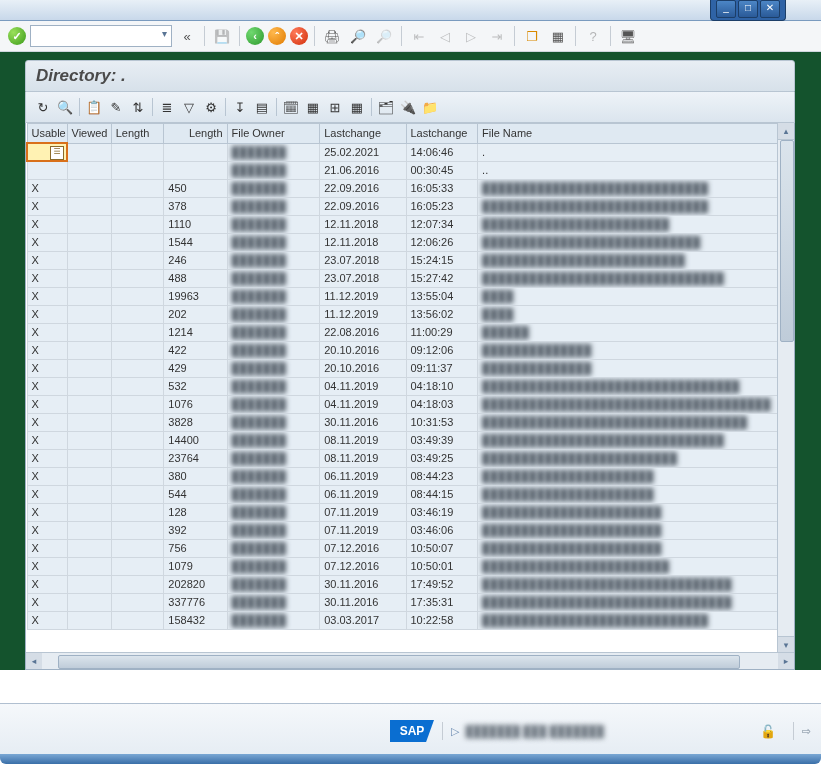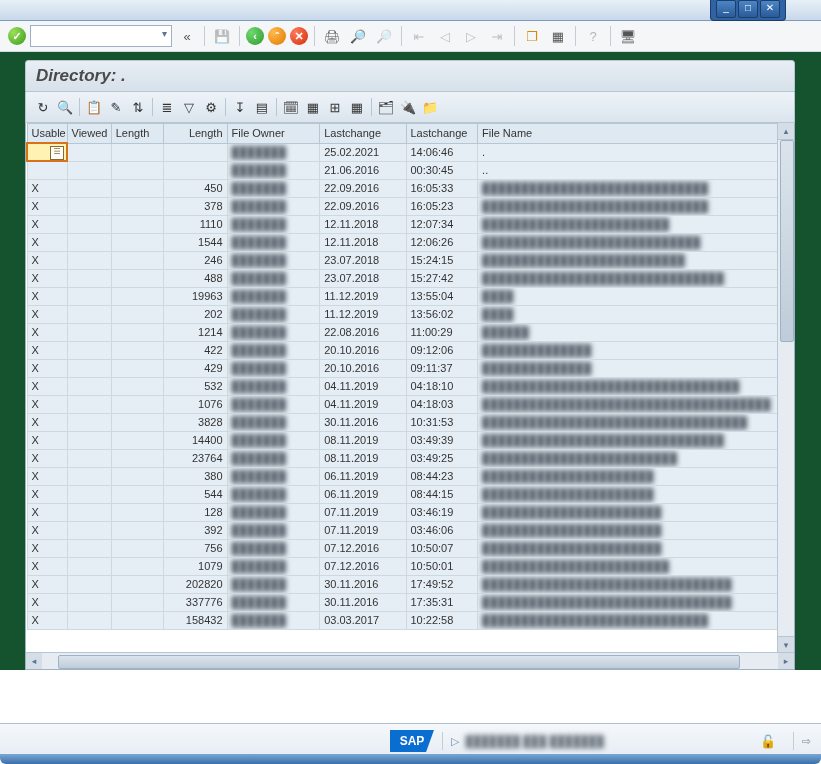--- a/index.html
+++ b/index.html
@@ -31,32 +31,32 @@
   
   .listbar{background:linear-gradient(#eef3f8,#dbe5ee);border:1px solid #b8c5d2;border-top:none;border-bottom:1px solid #b8c5d2;padding:4px 6px;display:flex;align-items:center;gap:0}
   .lb-btn{width:20px;height:20px;display:inline-flex;align-items:center;justify-content:center;font-size:13px;border:1px solid transparent;border-radius:2px}
   .lb-sep{width:1px;height:18px;background:#b8c5d2;margin:0 3px}
   
   .tbl-wrap{border:1px solid #9fb1c4;border-top:none;background:#fff;height:546px;overflow:hidden;position:relative}
   table{border-collapse:collapse;width:100%;table-layout:fixed;font-size:11px}
   thead th{background:#dfe9f2;border:1px solid #b8c5d2;padding:3px 4px;text-align:left;font-weight:normal;color:#333;height:18px;box-sizing:border-box;white-space:nowrap;overflow:hidden}
   tbody td{border:1px solid #cfd7df;padding:0 4px;height:18px;box-sizing:border-box;white-space:nowrap;overflow:hidden;background:#e6eef5}
   tbody tr:nth-child(1) td:nth-child(1){background:#fff2b3;border:2px solid #d9701a;position:relative}
-  .length{text-align:right}
+  .length{}
   .blur{color:transparent;text-shadow:0 0 5px rgba(80,90,100,.9)}
   .vscroll{position:absolute;right:0;top:0;width:16px;height:100%;background:#e6ecf2;border-left:1px solid #b8c5d2}
   .vscroll .up,.vscroll .dn{height:16px;background:#d5dde6;text-align:center;font-size:9px;color:#5a7595;line-height:16px;border-bottom:1px solid #b8c5d2}
   .vscroll .dn{position:absolute;bottom:16px;width:100%;border-top:1px solid #b8c5d2;border-bottom:none}
   .vscroll .thumb{position:absolute;top:17px;left:2px;width:12px;height:200px;background:linear-gradient(#dbe4ec,#bfccd9);border:1px solid #9fb1c4;border-radius:2px}
   .hscroll{position:absolute;left:0;bottom:0;height:16px;width:100%;background:#e6ecf2;border-top:1px solid #b8c5d2;display:flex;align-items:center}
   .hscroll .lf,.hscroll .rt{width:16px;height:16px;background:#d5dde6;text-align:center;font-size:9px;color:#5a7595;line-height:16px}
   .hscroll .track{flex:1;position:relative;height:16px}
   .hscroll .thumb{position:absolute;left:16px;top:2px;height:12px;width:680px;background:linear-gradient(#dbe4ec,#bfccd9);border:1px solid #9fb1c4;border-radius:2px}
   
-  .statusbar{position:absolute;left:0;right:0;bottom:6px;height:26px;border-top:1px solid #b0bfd0;background:linear-gradient(#f5f8fb,#e5ecf3);display:flex;align-items:center;padding:4px 10px}
+  .statusbar{position:absolute;left:0;right:0;bottom:6px;height:26px;border-top:1px solid #b0bfd0;background:linear-gradient(#f5f8fb,#e5ecf3);display:flex;align-items:center;padding:14px 10px}
   .statusbar .sap{width:44px;height:22px;background:linear-gradient(135deg,#0a6ed1 50%,#0a6ed1 50%);color:#fff;font-weight:bold;font-size:12px;display:flex;align-items:center;justify-content:center;clip-path:polygon(0 0,100% 0,82% 100%,0 100%);margin-left:380px}
   .statusbar .sep{width:1px;height:18px;background:#c5ccd4;margin:0 8px}
   .statusbar .blurtxt{color:transparent;text-shadow:0 0 5px rgba(90,100,110,.8);flex:1}
   .statusbar .tri{color:#6a8ab0;font-size:11px;margin-right:6px}
   
   .bottom-curve{position:absolute;left:0;right:0;bottom:0;height:10px;background:linear-gradient(#7aa7d4,#3a6fa8);border-radius:0 0 6px 6px}
   .search-help{position:absolute;right:2px;top:2px;width:12px;height:12px;border:1px solid #8a6a2a;background:#fff;font-size:8px;line-height:10px;text-align:center;color:#8a6a2a}
 </style>
 </head>
 <body>

